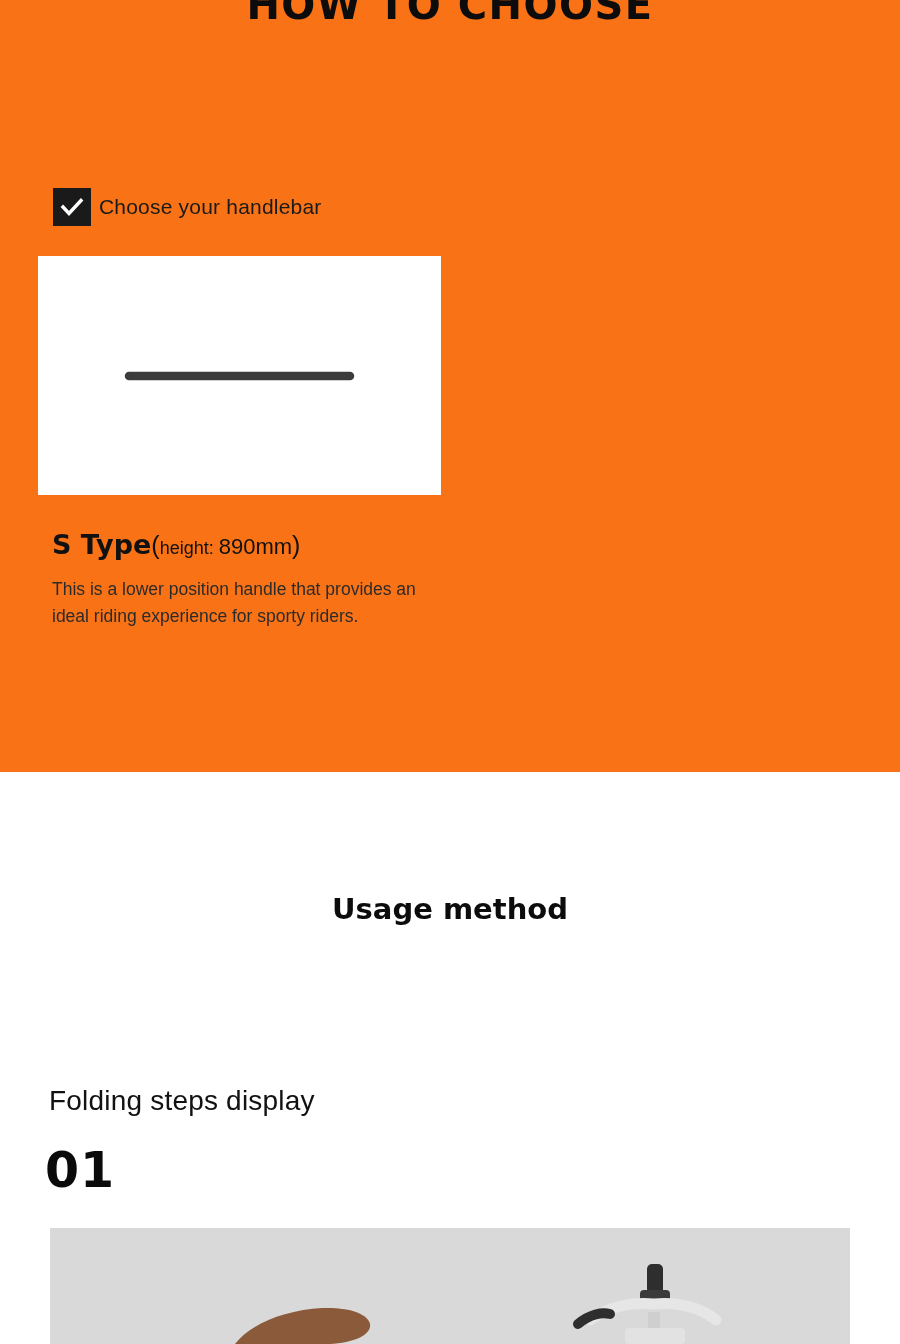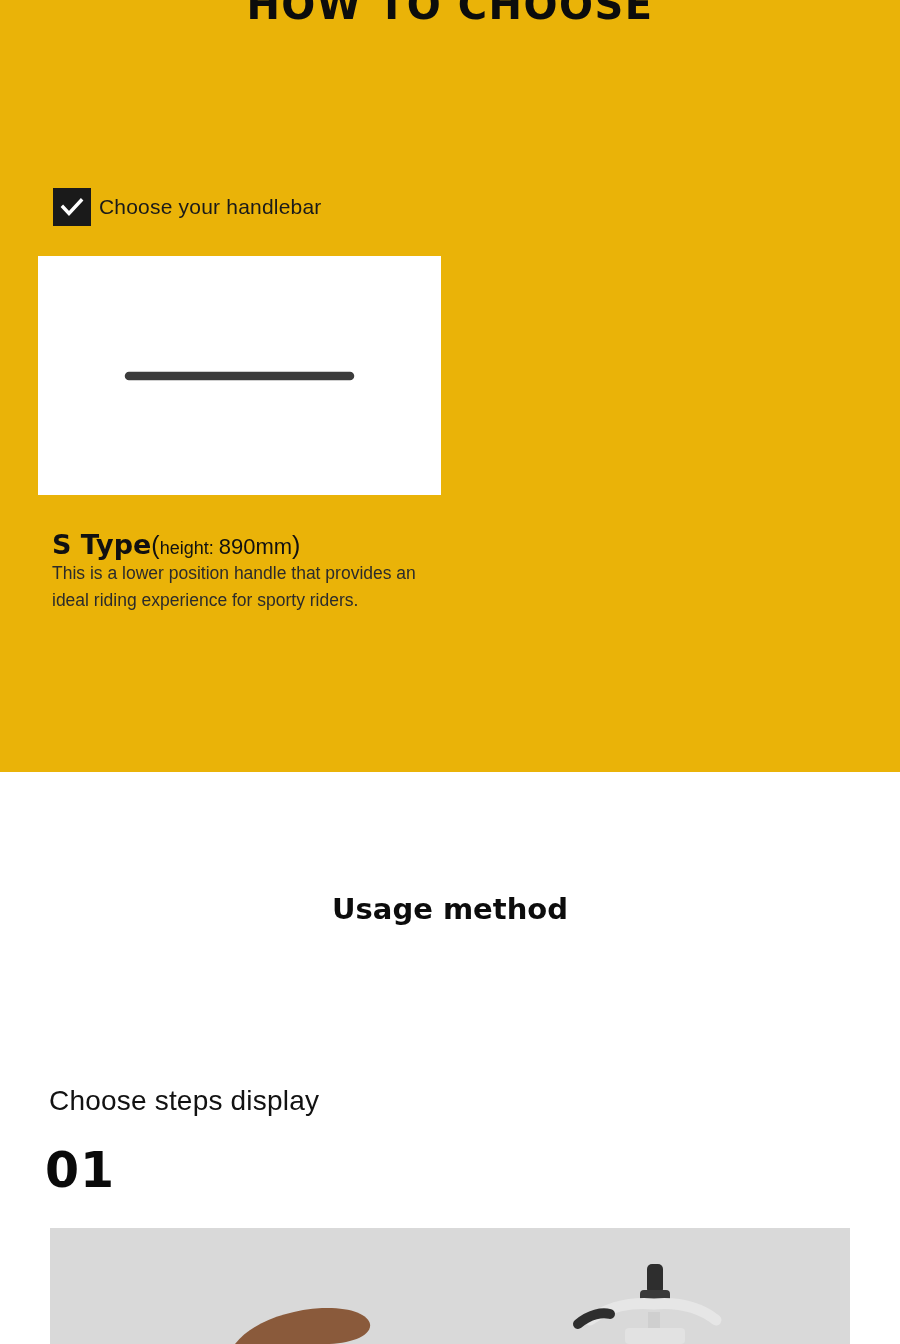--- a/index.html
+++ b/index.html
@@ -14,21 +14,21 @@
     color: #141414;
     overflow: hidden;
     position: relative;
   }
 
   
   .section-choose {
     position: relative;
     width: 900px;
     height: 772px;
-    background: #eab308;
+    background: #f97316;
     box-sizing: border-box;
   }
 
   .headline {
     position: absolute;
     top: -18px;
     left: 0;
     width: 900px;
     text-align: center;
     font-size: 40px;
@@ -103,20 +103,21 @@
     font-size: 18px;
     color: #111;
   }
   .card-title .tval {
     font-size: 22px;
     color: #111;
     margin-left: 5px;
   }
 
   .card-desc {
+    margin-top: 16px;
     padding-left: 14px;
     font-size: 17.5px;
     line-height: 1.52;
     color: #2b2b2b;
     max-width: 375px;
   }
 
   
   .section-usage {
     position: relative;
@@ -196,21 +197,21 @@
     </div>
 
 
   </div>
 </div>
 
 <div class="section-usage">
 
   <div class="usage-title">Usage method</div>
 
-  <div class="folding-title">Choose steps display</div>
+  <div class="folding-title">Folding steps display</div>
 
   <div class="step-number">01</div>
 
   <div class="step-photo">
     <svg width="800" height="116" viewBox="0 0 800 116" aria-hidden="true">
       <rect x="0" y="0" width="800" height="116" fill="#d9d9d9"></rect>
 
       <path d="M185 116 C 200 96, 235 82, 272 80 C 300 79, 318 86, 320 96 C 322 108, 300 116, 275 116 Z" fill="#8a5a3b"></path>
 
       <rect x="597" y="36" width="16" height="30" rx="5" fill="#2e2e2e"></rect>

